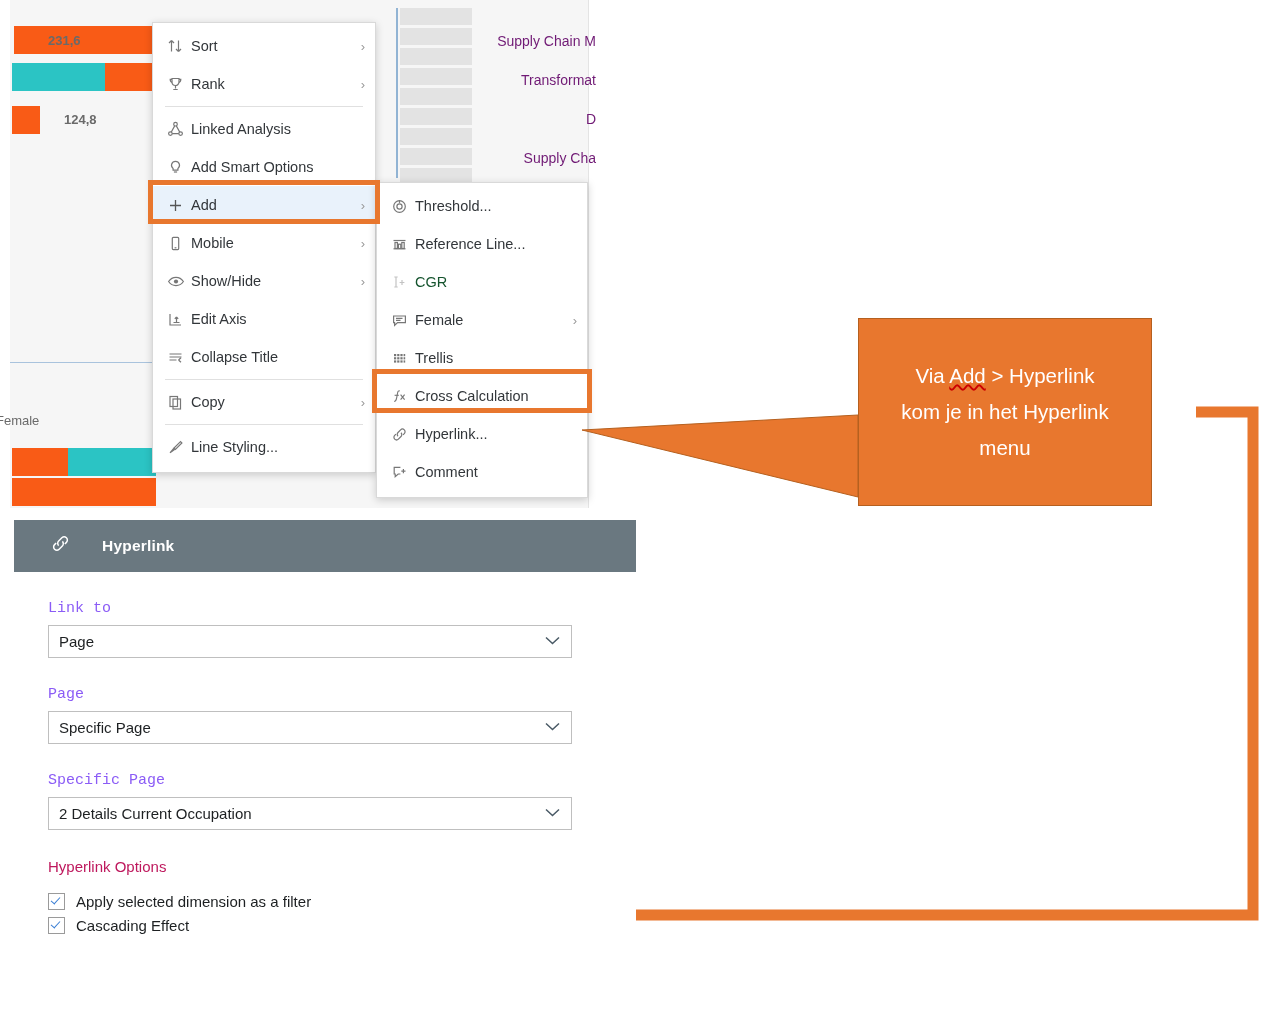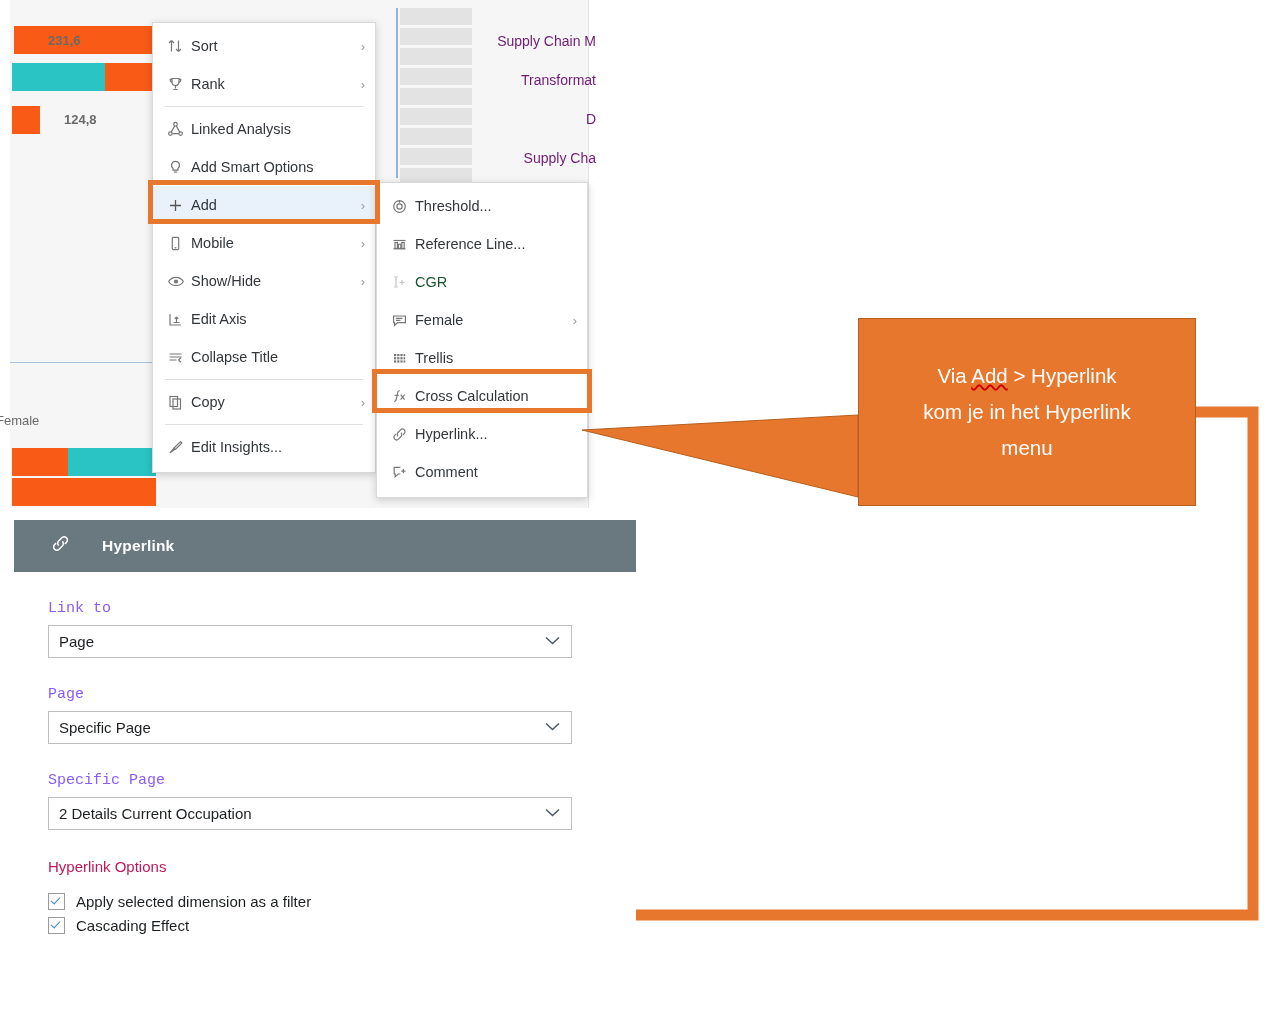--- a/index.html
+++ b/index.html
@@ -124,21 +124,21 @@
     box-sizing: border-box;
     pointer-events: none;
   }
   #hl-add  { left: 148px; top: 180px;  width: 232px; height: 44px; }
   #hl-cross{ left: 372px; top: 369px;  width: 220px; height: 44px; }
 
   
   .callout {
     position: absolute;
     left: 858px; top: 318px;
-    width: 338px; height: 188px;
+    width: 294px; height: 188px;
     background: #e8772e;
     border: 1px solid #b5601f;
     box-sizing: border-box;
     display: flex;
     align-items: center;
     justify-content: center;
   }
   .callout-text {
     color: #ffffff;
     font-size: 20.5px;
@@ -425,21 +425,21 @@
 
     <div class="menu-sep"></div>
 
     <div class="menu-item">
       <span class="mi-icon">
         <svg width="17" height="17" viewBox="0 0 17 17" fill="none" stroke="#777" stroke-width="1.2">
           <path d="M13.5 2.6L7 9.1l1.4 1.4 6.5-6.5z"></path>
           <path d="M6.5 9.6L3 13.8l4.4-3.2z"></path>
         </svg>
       </span>
-      <span class="mi-label">Edit Insights...</span>
+      <span class="mi-label">Line Styling...</span>
     </div>
   </div>
 
   <div class="menu" id="sub-menu">
     <div class="menu-item">
       <span class="mi-icon">
         <svg width="17" height="17" viewBox="0 0 17 17" fill="none" stroke="#777" stroke-width="1.2">
           <circle cx="8.5" cy="8.5" r="5.8"></circle>
             <circle cx="8.5" cy="8.5" r="2.6"></circle>
           <path d="M8.5 2.7v2.2"></path>

